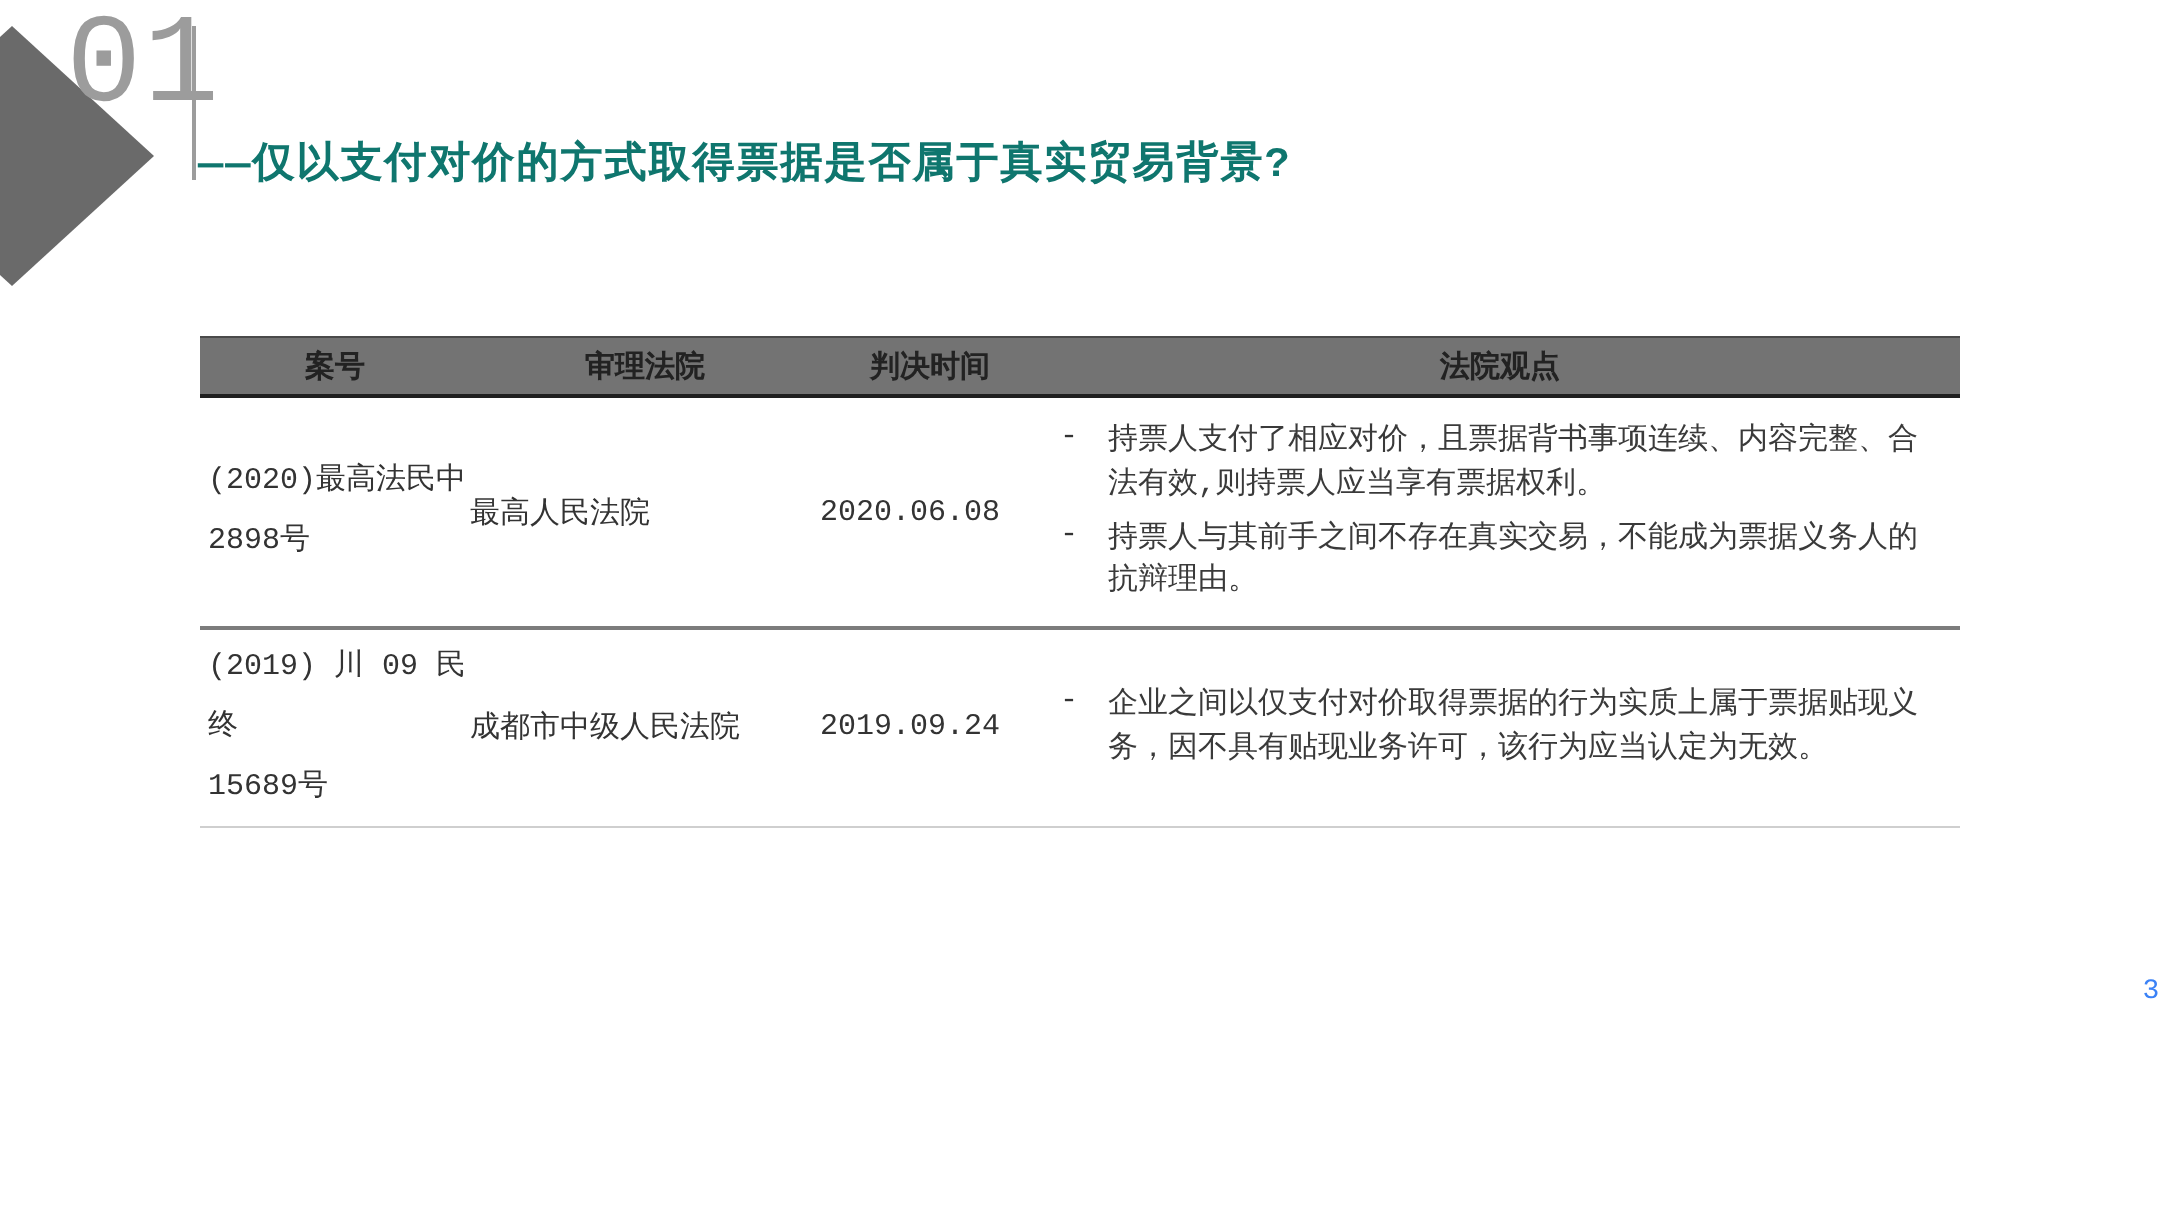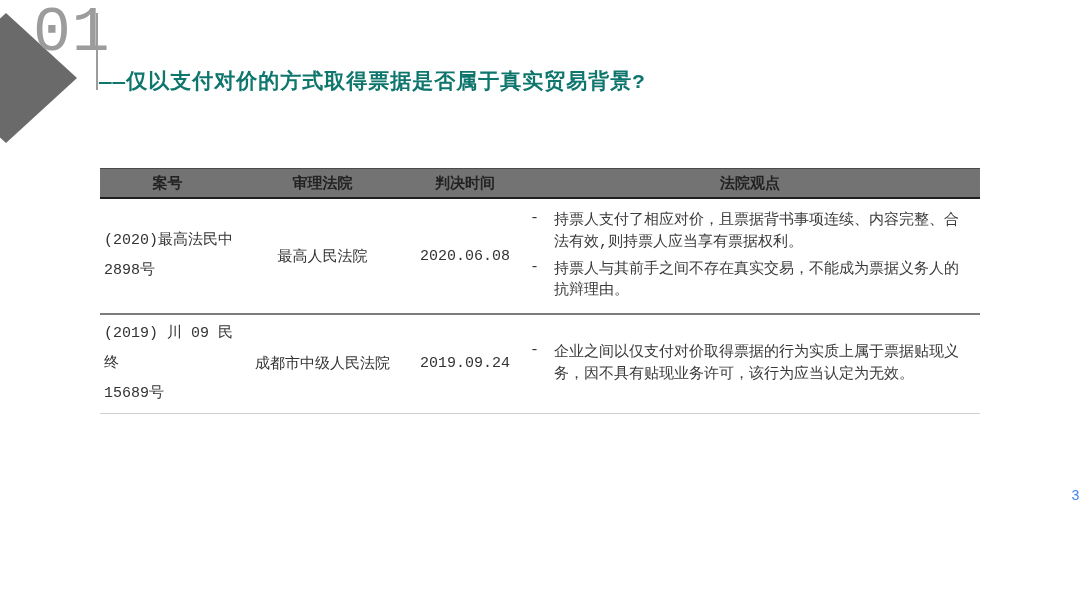--- a/index.html
+++ b/index.html
@@ -35,21 +35,21 @@
     border-top:1px solid #4a4a4a; border-bottom:2px solid #1f1f1f;
     height:28px; text-align:center; padding:0;
   }
   .case-table td { vertical-align:middle; font-size:15px; color:#333; padding:0; }
   .case-table tr.row-1 td, .case-table tr.row-2 td { border-bottom:2px solid #7c7c7c; }
   .case-table tr.row-3 td { border-bottom:1px solid #cfcfcf; }
   .case-table tr.row-1 { height:109px; }
   .case-table tr.row-2 { height:93px; }
   .case-table tr.row-3 { height:99px; }
   td.cell-case { padding-left:4px; line-height:2.0; text-align:left; }
-  td.cell-court, td.cell-date { text-align:center; }
+  td.cell-court, td.cell-date { text-align:left; }
   td.cell-opinion { padding:6px 14px 6px 10px; }
   .bullet { display:flex; margin:5px 0; }
   .bullet-dash { width:24px; flex:0 0 24px; color:#333; }
   .bullet-text { flex:1; font-size:15px; line-height:1.45; color:#3a3a3a; text-align:left; }
   
   .page-number {
     position:absolute; right:17px; bottom:16px;
     font-size:14px; color:#3b82f6; letter-spacing:0.5px;
   }
 </style>

